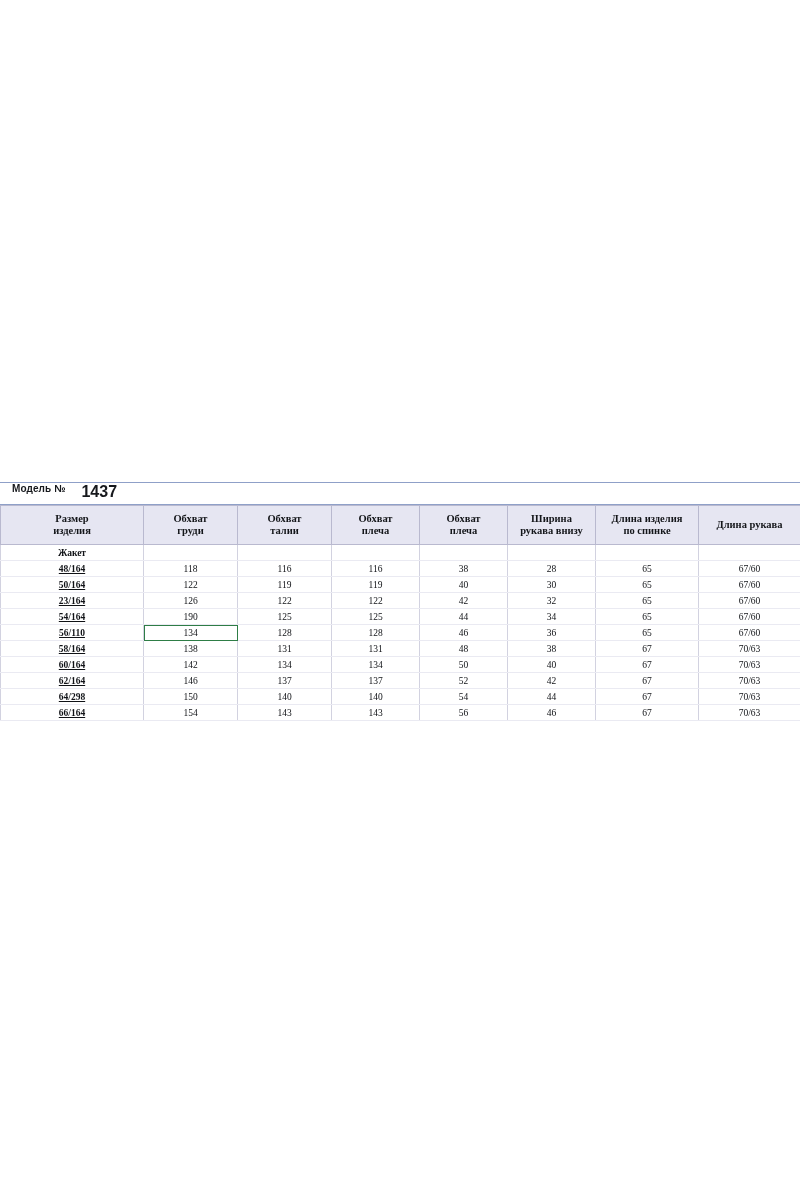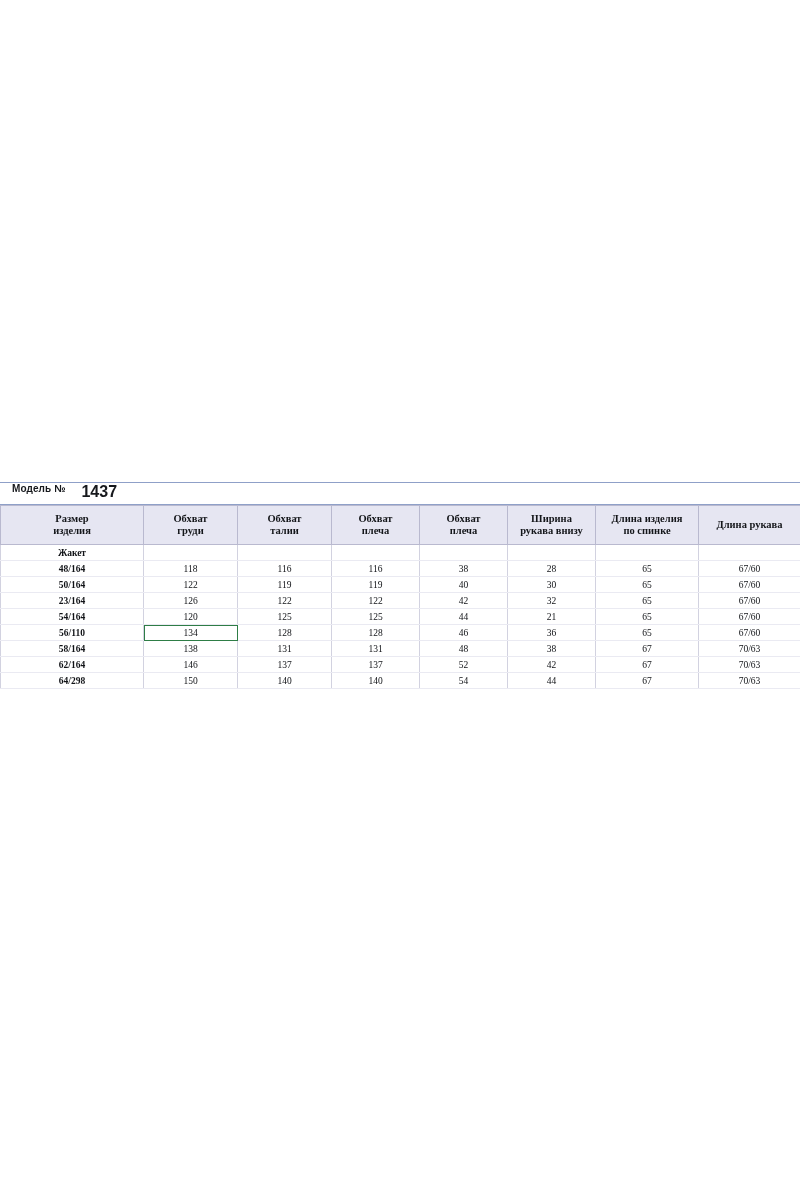--- a/index.html
+++ b/index.html
@@ -98,20 +98,21 @@
     color: #3b5ea8;
   }
 
   td.size-cell {
     text-align: right;
     padding-right: 16px;
     font-size: 10.5px;
     font-weight: bold;
     font-family: "Liberation Serif", serif;
     color: #0e1014;
+    text-decoration: underline;
   }
 
   td.val {
     font-size: 9.5px;
   }
 
   
   td.selected {
     outline: 1.5px solid #2e7d46;
     outline-offset: -1.5px;
@@ -223,25 +224,25 @@
         <td class="val">122</td>
         <td class="val">122</td>
         <td class="val">42</td>
         <td class="val">32</td>
         <td class="val">65</td>
         <td class="val">67/60</td>
       </tr>
 
       <tr>
         <td class="size-cell">54/164</td>
-        <td class="val">120</td>
+        <td class="val">190</td>
         <td class="val">125</td>
         <td class="val">125</td>
         <td class="val">44</td>
-        <td class="val">21</td>
+        <td class="val">34</td>
         <td class="val">65</td>
         <td class="val">67/60</td>
       </tr>
 
       <tr>
         <td class="size-cell">56/110</td>
         <td class="val selected">134</td>
         <td class="val">128</td>
         <td class="val">128</td>
         <td class="val">46</td>
@@ -254,20 +255,30 @@
         <td class="size-cell">58/164</td>
         <td class="val">138</td>
         <td class="val">131</td>
         <td class="val">131</td>
         <td class="val">48</td>
         <td class="val">38</td>
         <td class="val">67</td>
         <td class="val">70/63</td>
       </tr>
 
+      <tr>
+        <td class="size-cell">60/164</td>
+        <td class="val">142</td>
+        <td class="val">134</td>
+        <td class="val">134</td>
+        <td class="val">50</td>
+        <td class="val">40</td>
+        <td class="val">67</td>
+        <td class="val">70/63</td>
+      </tr>
 
       <tr>
         <td class="size-cell">62/164</td>
         <td class="val">146</td>
         <td class="val">137</td>
         <td class="val">137</td>
         <td class="val">52</td>
         <td class="val">42</td>
         <td class="val">67</td>
         <td class="val">70/63</td>
@@ -277,15 +288,25 @@
         <td class="size-cell">64/298</td>
         <td class="val">150</td>
         <td class="val">140</td>
         <td class="val">140</td>
         <td class="val">54</td>
         <td class="val">44</td>
         <td class="val">67</td>
         <td class="val">70/63</td>
       </tr>
 
+      <tr>
+        <td class="size-cell">66/164</td>
+        <td class="val">154</td>
+        <td class="val">143</td>
+        <td class="val">143</td>
+        <td class="val">56</td>
+        <td class="val">46</td>
+        <td class="val">67</td>
+        <td class="val">70/63</td>
+      </tr>
     </tbody>
   </table>
 </div>
 
 </body></html>

